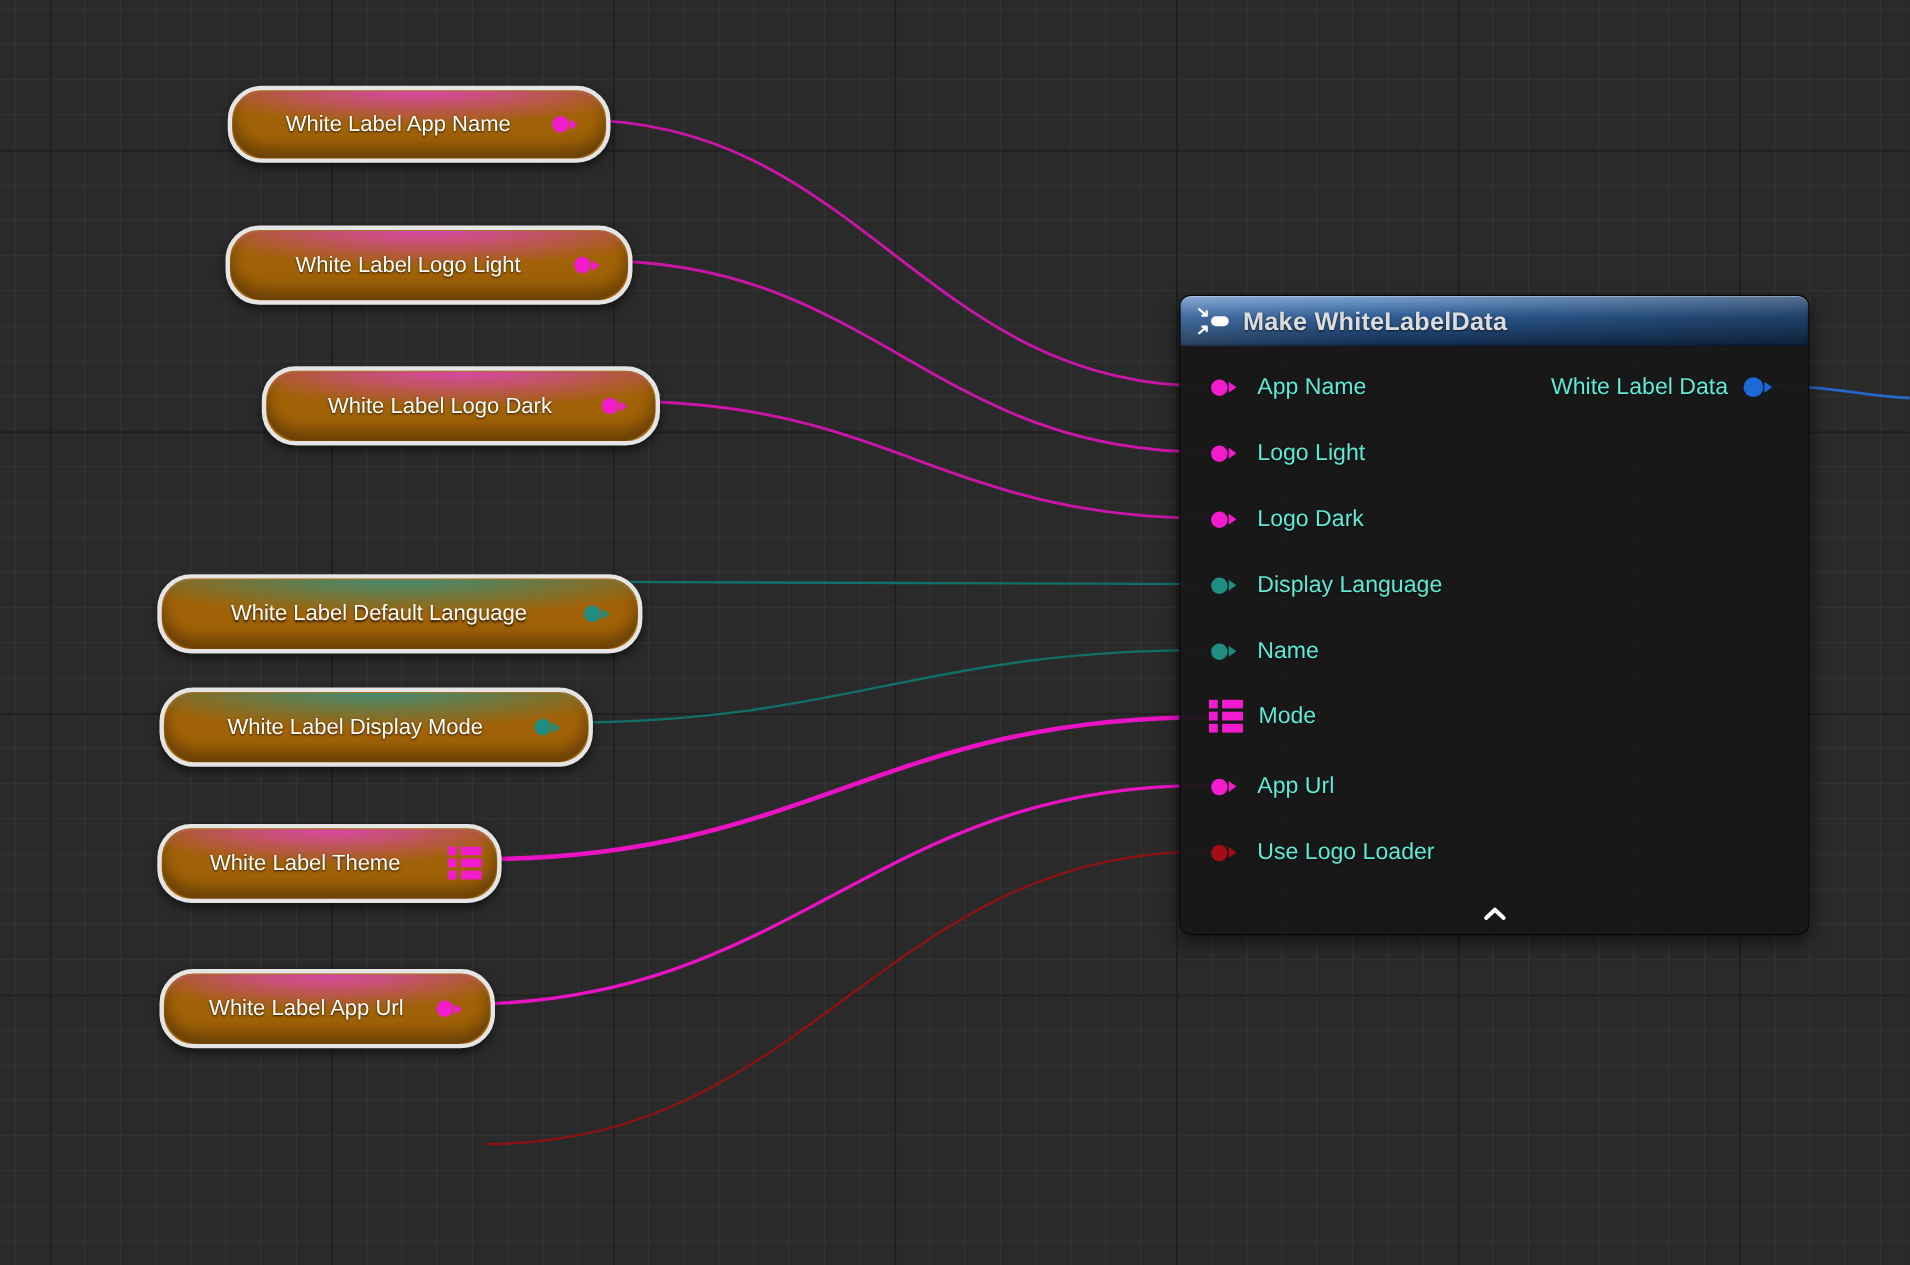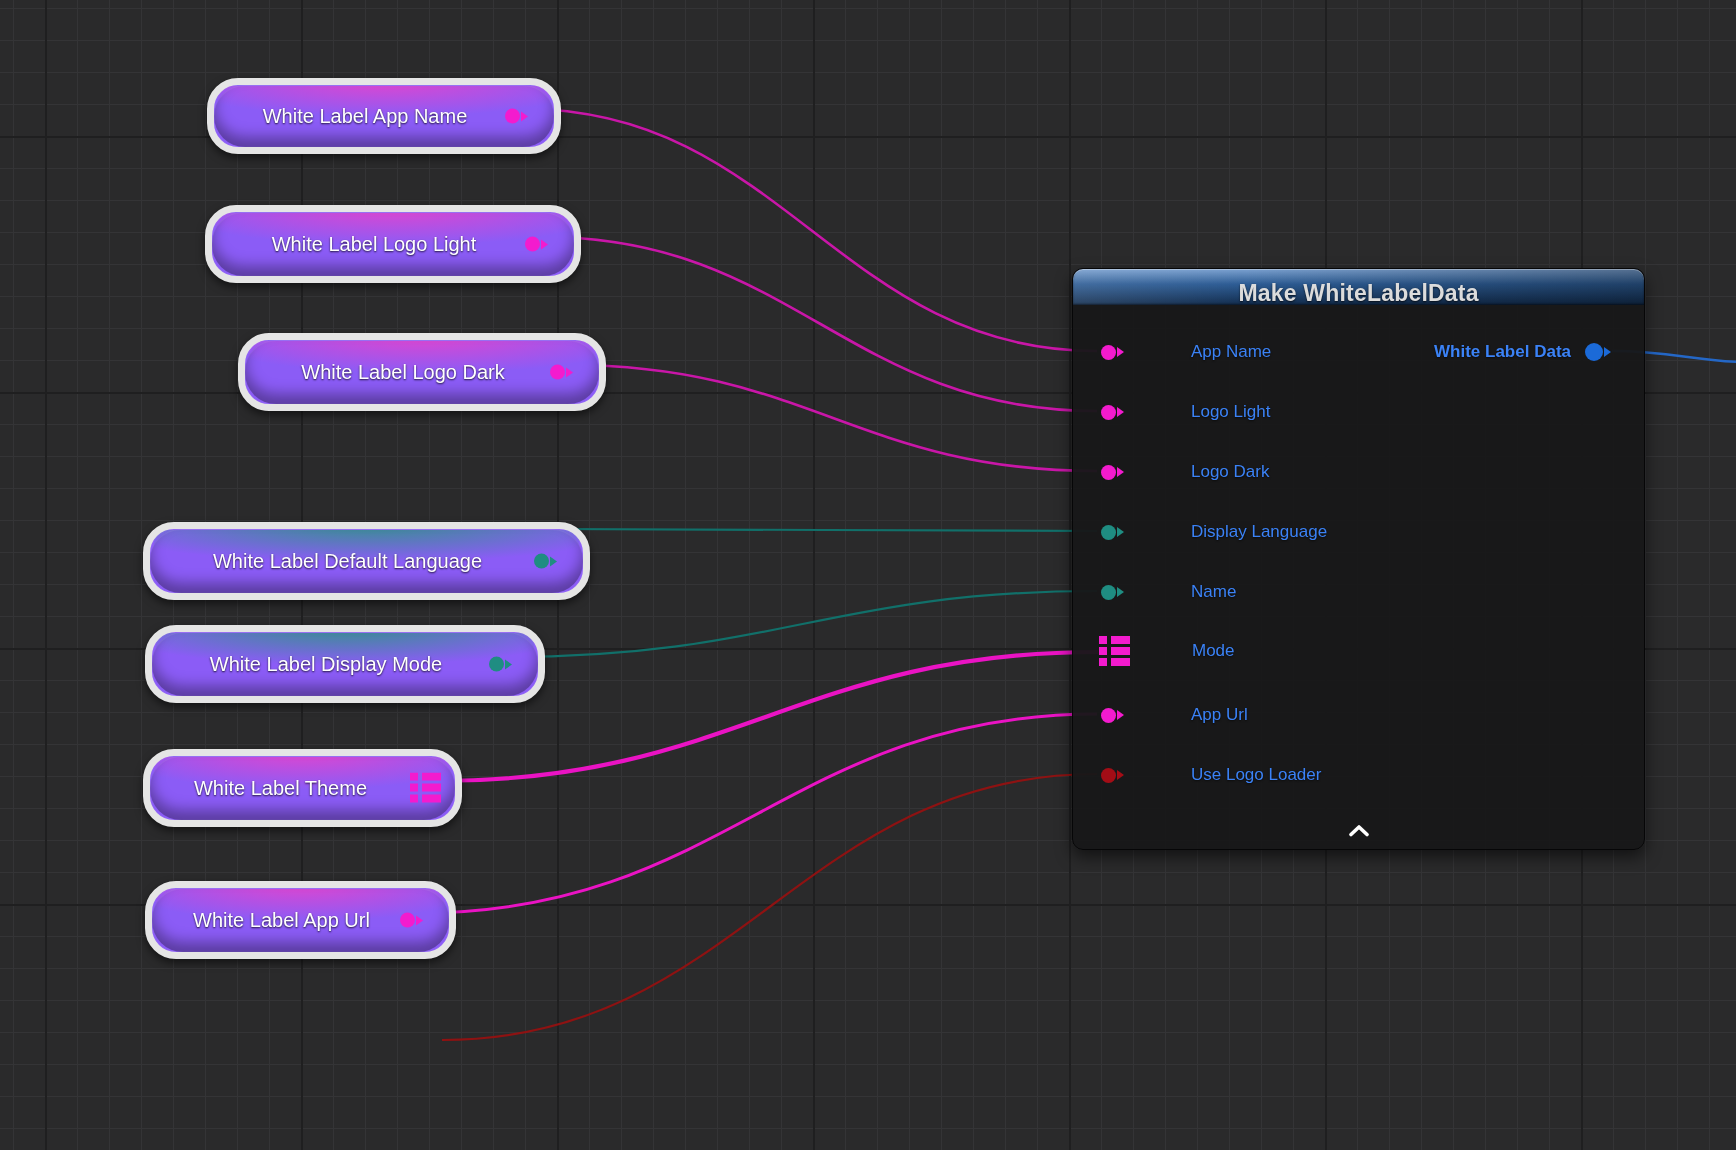--- a/index.html
+++ b/index.html
@@ -12,22 +12,22 @@
       linear-gradient(180deg, var(--grid-major,#1f1f20) 2px, transparent 2px),
       linear-gradient(90deg, var(--grid-minor,#343436) 1px, transparent 1px),
       linear-gradient(180deg, var(--grid-minor,#343436) 1px, transparent 1px);
     background-size:256px 256px,256px 256px,32px 32px,32px 32px;
     background-position:45px 0,0 136px,13px 0,0 8px;
   }
   .layer{position:absolute;inset:0;}
 
   
   .pill{
-    position:absolute;border-radius:31px;background:#8b5cf6;
-    border:7px solid #e5e5e5;overflow:hidden;
+    position:absolute;border-radius:31px;background:#a16207;
+    border:4px solid #e5e5e5;overflow:hidden;
     box-shadow:0 4px 9px rgba(0,0,0,.55), inset 0 0 0 1px rgba(255,255,255,.05);
     display:flex;align-items:center;justify-content:center;
   }
   .pill::before{
     content:"";position:absolute;left:4px;right:4px;top:1px;height:62%;
     background:radial-gradient(90% 130% at 50% -12%, var(--glow) 0%, rgba(0,0,0,0) 72%);
     opacity:.92;pointer-events:none;
   }
   .pill::after{
     content:"";position:absolute;inset:0;border-radius:31px;
@@ -54,34 +54,34 @@
   .struct-icon{display:block;color:var(--pin-string);}
   .pill .struct-icon{position:absolute;right:14px;top:50%;transform:translateY(-50%);z-index:3;}
 
   
   .make-node{
     position:absolute;left:1072px;top:268px;width:571px;height:580px;
     background:rgba(24,24,25,.96);border:1px solid #060607;border-radius:11px;
     box-shadow:0 7px 16px rgba(0,0,0,.55);
   }
   .make-header{
-    position:absolute;left:0;right:0;top:0;height:36px;border-radius:10px 10px 0 0;
+    position:absolute;left:0;right:0;top:0;height:46px;border-radius:10px 10px 0 0;
     background:
       linear-gradient(90deg, rgba(255,255,255,.10) 0%, rgba(255,255,255,0) 30%, rgba(0,0,0,.30) 100%),
       linear-gradient(180deg, var(--header-top) 0%, var(--header-mid) 42%, var(--header-bottom) 100%);
     box-shadow:inset 0 1px 0 rgba(255,255,255,.35), inset 0 -1px 2px rgba(0,0,0,.5);
-    display:flex;align-items:center;gap:11px;padding:0 16px;box-sizing:border-box;flex-direction:column;
+    display:flex;align-items:center;gap:11px;padding:0 16px;box-sizing:border-box;
   }
   .make-title{
     color:#dcdcdc;font-size:23px;font-weight:bold;letter-spacing:.2px;
     text-shadow:0 1px 2px rgba(0,0,0,.7);white-space:nowrap;
   }
   .mrow{position:absolute;left:28px;height:30px;display:flex;align-items:center;gap:14px;}
-  .mrow .mlabel{color:#3b82f6;font-size:17px;white-space:nowrap;text-shadow:0 1px 2px rgba(0,0,0,.6);margin-left:48px;}
-  .mrow.outrow{left:auto;right:28px;font-weight:bold;}
+  .mrow .mlabel{color:#5eead4;font-size:21px;white-space:nowrap;text-shadow:0 1px 2px rgba(0,0,0,.6);}
+  .mrow.outrow{left:auto;right:28px;}
   .collapse{
     position:absolute;left:50%;bottom:10px;transform:translateX(-50%);
     width:40px;height:18px;display:flex;align-items:center;justify-content:center;cursor:pointer;
   }
 
   
   svg.wires{position:absolute;inset:0;pointer-events:none;}
   svg.wires path{fill:none;pointer-events:stroke;}
   .w-string{stroke:var(--wire-string);stroke-width:2.6;}
   .w-string-bright{stroke:var(--wire-string-bright);stroke-width:3;}

